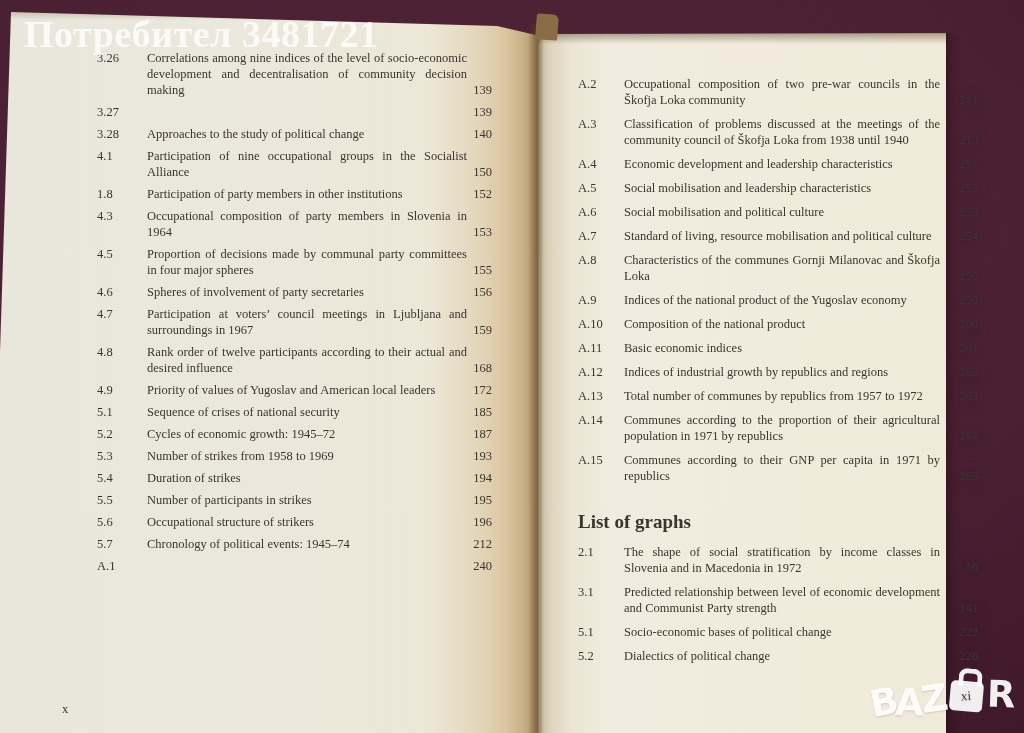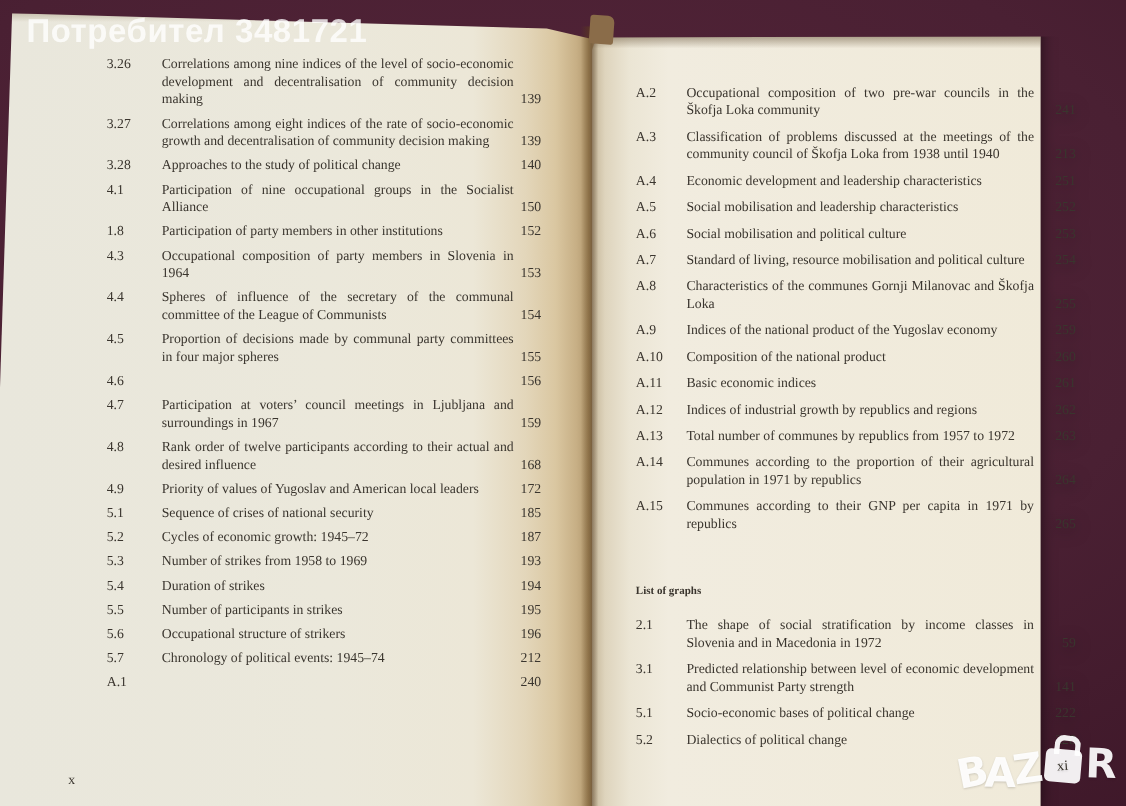--- a/index.html
+++ b/index.html
@@ -42,25 +42,25 @@
   .entry{display:flex;align-items:flex-end;}
   .content-left .entry{margin-bottom:6px;}
   .content-right .entry{margin-bottom:8px;}
   .entry-num{flex:none;align-self:flex-start;}
   .content-left .entry-num{width:50px;margin-left:17px;}
   .content-right .entry-num{width:46px;}
   .entry-text{flex:none;text-align:justify;text-align-last:left;}
   .content-left .entry-text{width:320px;}
   .content-right .entry-text{width:316px;}
   .entry-page{flex:1;text-align:right;}
-  .section-heading{font-weight:bold;font-size:10px;margin:46px 0 14px 0;}
+  .section-heading{font-weight:bold;font-size:19px;margin:30px 0 14px 0;}
   .folio-left{position:absolute;left:62px;top:702px;font-size:12.5px;color:#3a352e;}
   .watermark{
     position:absolute;left:24px;top:12px;
-    font-family:Liberation Sans, sans-serif;font-weight:700;font-size:30px;letter-spacing:0.5px;
+    font-family:Liberation Serif, serif;font-weight:700;font-size:38px;letter-spacing:0.5px;
     color:rgba(255,255,255,0.78);
   }
   .logo{
     position:absolute;right:12px;bottom:6px;height:58px;
     display:flex;align-items:center;transform:rotate(-4deg);
     color:rgba(255,255,255,0.93);
     font-family:"DejaVu Sans",sans-serif;font-weight:800;font-size:37px;letter-spacing:-3px;
     text-shadow:0 1px 2px rgba(0,0,0,0.15);
   }
   .lg{display:inline-block;}
@@ -91,21 +91,20 @@
     <div class="content content-left">
       <div id="left-entries">
   <div class="entry">
     <span class="entry-num">3.26</span>
     <span class="entry-text">Correlations among nine indices of the level of socio-economic development and decentralisation of community decision making</span>
     <span class="entry-page">139</span>
   </div>
 
   <div class="entry">
     <span class="entry-num">3.27</span>
-    <span class="entry-text">Correlations among eight indices of the rate of socio-economic growth and decentralisation of community decision making</span>
     <span class="entry-page">139</span>
   </div>
 
   <div class="entry">
     <span class="entry-num">3.28</span>
     <span class="entry-text">Approaches to the study of political change</span>
     <span class="entry-page">140</span>
   </div>
 
   <div class="entry">
@@ -119,34 +118,30 @@
     <span class="entry-text">Participation of party members in other institutions</span>
     <span class="entry-page">152</span>
   </div>
 
   <div class="entry">
     <span class="entry-num">4.3</span>
     <span class="entry-text">Occupational composition of party members in Slovenia in 1964</span>
     <span class="entry-page">153</span>
   </div>
 
-  <div class="entry">
-    <span class="entry-num">4.4</span>
-    <span class="entry-text">Spheres of influence of the secretary of the communal committee of the League of Communists</span>
-    <span class="entry-page">154</span>
-  </div>
 
   <div class="entry">
     <span class="entry-num">4.5</span>
     <span class="entry-text">Proportion of decisions made by communal party committees in four major spheres</span>
     <span class="entry-page">155</span>
   </div>
 
   <div class="entry">
     <span class="entry-num">4.6</span>
+    <span class="entry-text">Spheres of involvement of party secretaries</span>
     <span class="entry-page">156</span>
   </div>
 
   <div class="entry">
     <span class="entry-num">4.7</span>
     <span class="entry-text">Participation at voters’ council meetings in Ljubljana and surroundings in 1967</span>
     <span class="entry-page">159</span>
   </div>
 
   <div class="entry">

